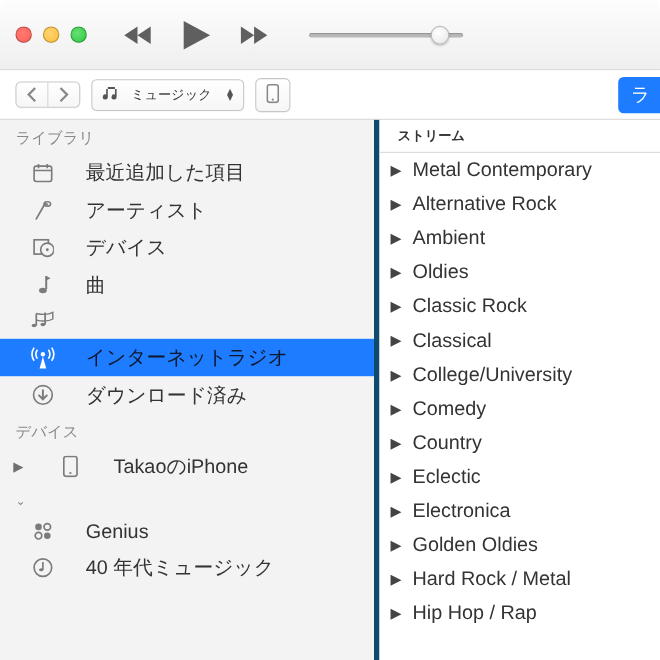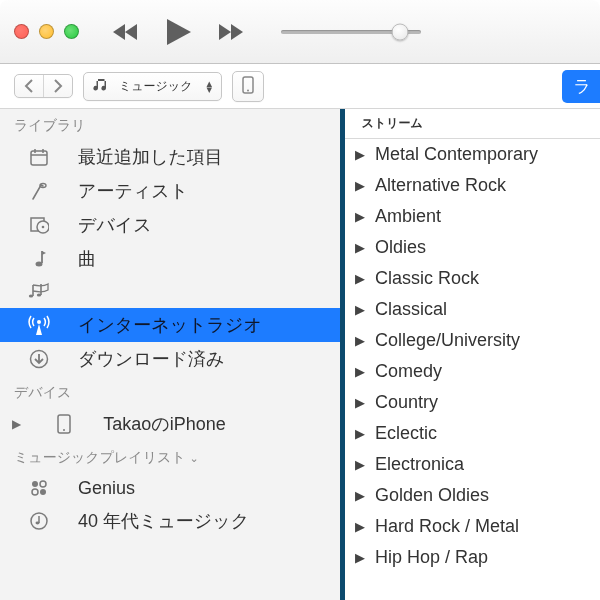--- a/index.html
+++ b/index.html
@@ -207,21 +207,20 @@
       <span class="ico">
           <svg width="14" height="20" viewBox="0 0 14 20">
             <rect x="1" y="1" width="12" height="18" rx="2" fill="none" stroke="currentColor" stroke-width="1.5"></rect>
             <circle cx="7" cy="16" r="1" fill="currentColor"></circle>
           </svg>
         </span>
       <span>TakaoのiPhone</span>
     </div>
 
     <div class="sb-section">
-      <span>ミュージックプレイリスト</span>
       <span style="font-size:11px;color:#8a8a8a;">⌄</span>
     </div>
     <div id="pl-items">
         <div class="sb-item">
           <span class="ico">
             <svg width="20" height="20" viewBox="0 0 20 20">
               <circle cx="6" cy="6" r="3" fill="currentColor"></circle>
               <circle cx="14" cy="6" r="3" fill="none" stroke="currentColor" stroke-width="1.5"></circle>
               <circle cx="6" cy="14" r="3" fill="none" stroke="currentColor" stroke-width="1.5"></circle>
               <circle cx="14" cy="14" r="3" fill="currentColor"></circle>

